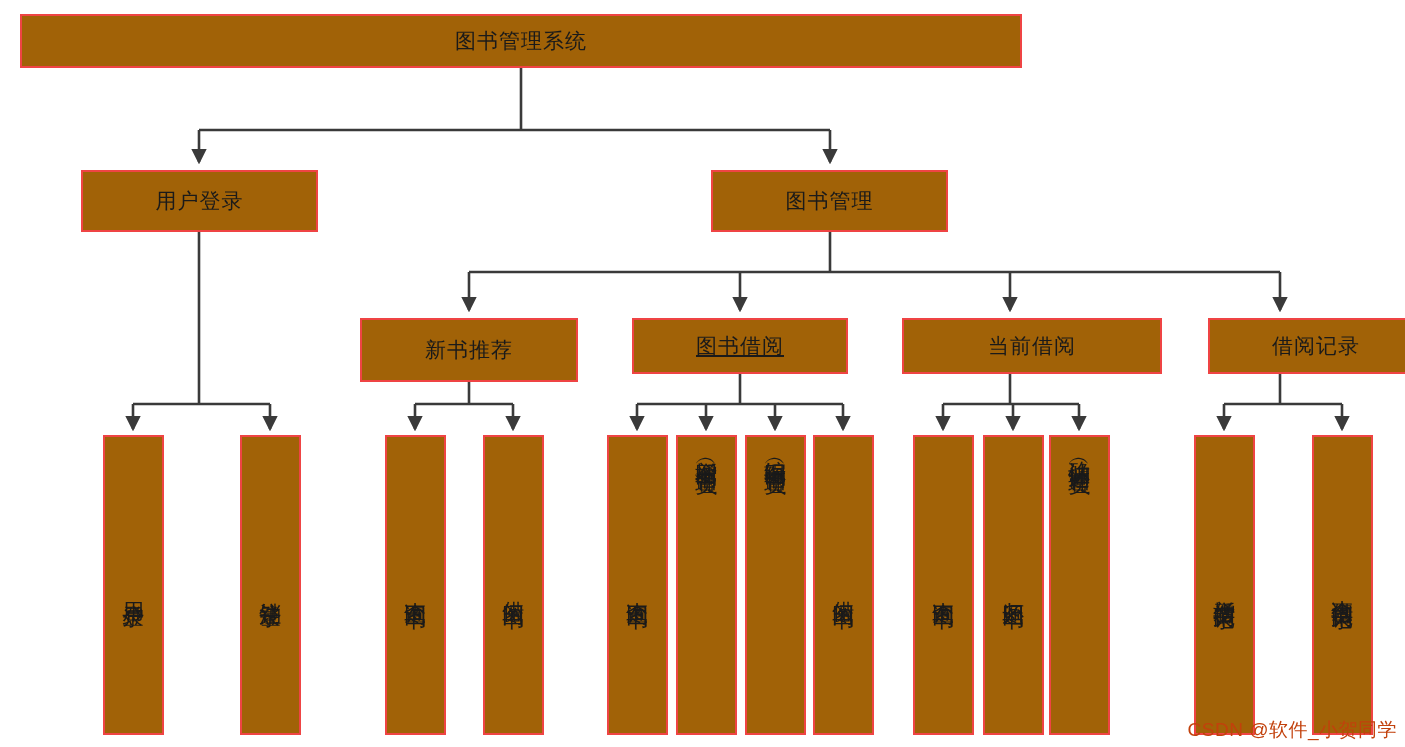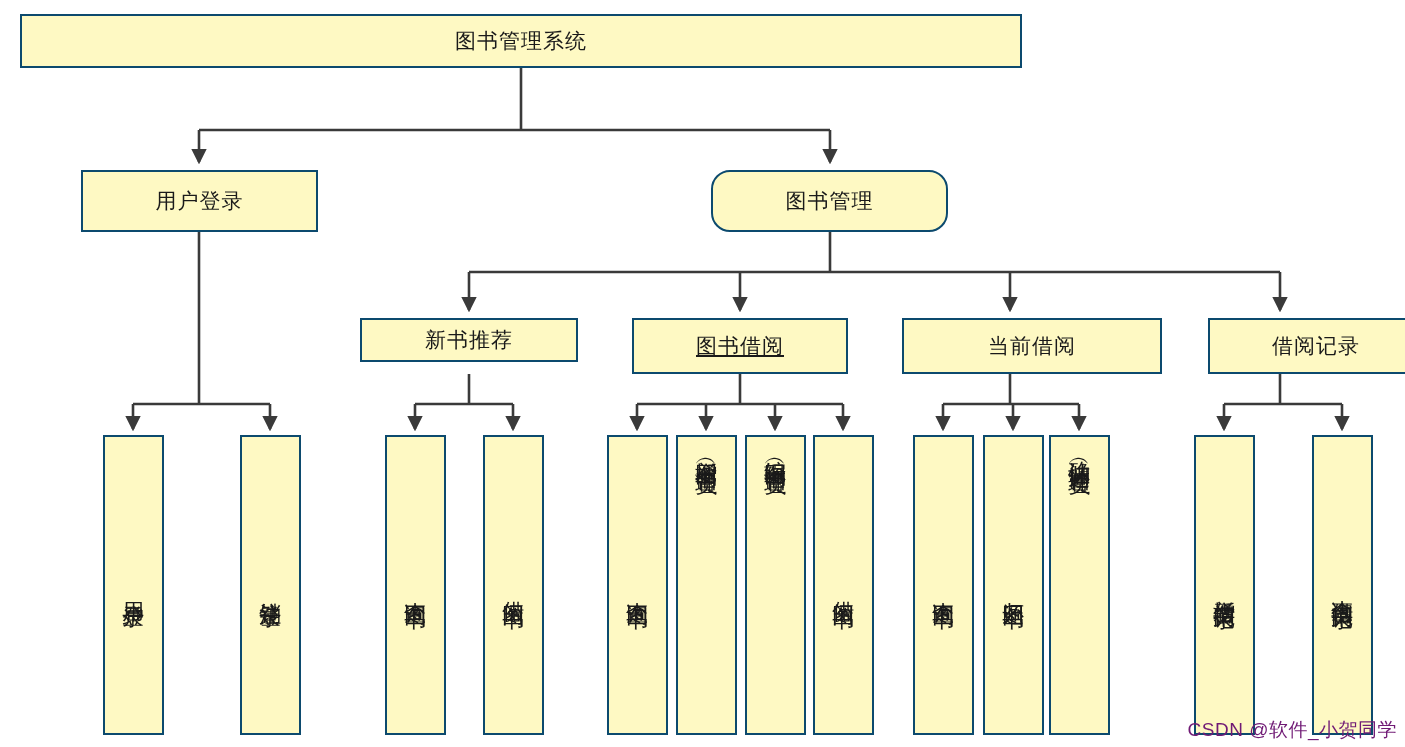--- a/index.html
+++ b/index.html
@@ -13,22 +13,22 @@
   #canvas {
     position: relative;
     width: 1405px;
     height: 747px;
     background: #ffffff;
     overflow: hidden;
   }
   .node {
     position: absolute;
     box-sizing: border-box;
-    border: 2px solid #0c4a6e;
-    background: #fef9c3;
+    border: 2px solid #ef4444;
+    background: #a16207;
     display: flex;
     align-items: center;
     justify-content: center;
     color: #1a1a1a;
   }
   .node.horiz {
     font-size: 21px;
     letter-spacing: 1px;
   }
   .node.vert {
@@ -55,21 +55,21 @@
     top: 0;
     width: 1405px;
     height: 747px;
     pointer-events: none;
   }
   .watermark {
     position: absolute;
     right: 8px;
     bottom: 4px;
     font-size: 19px;
-    color: #701a75;
+    color: #c2410c;
     letter-spacing: 0.5px;
     white-space: nowrap;
   }
 </style>
 </head>
 <body>
 
 <div id="canvas">
 
   <svg id="links" viewBox="0 0 1405 747" width="1405" height="747" aria-hidden="true">
@@ -122,25 +122,25 @@
     </g>
   </svg>
 
   <div class="node horiz" id="n-root" style="left: 20px; top: 14px; width: 1002px; height: 54px;">
     <span>图书管理系统</span>
   </div>
 
   <div class="node horiz" id="n-l2-0" style="left: 81px; top: 170px; width: 237px; height: 62px;">
     <span>用户登录</span>
   </div>
-  <div class="node horiz" id="n-l2-1" style="left: 711px; top: 170px; width: 237px; height: 62px; border-radius: 19px;">
+  <div class="node horiz" id="n-l2-1" style="left: 711px; top: 170px; width: 237px; height: 62px;">
     <span>图书管理</span>
   </div>
 
-  <div class="node horiz" id="n-l3-0" style="left: 360px; top: 318px; width: 218px; height: 44px;">
+  <div class="node horiz" id="n-l3-0" style="left: 360px; top: 318px; width: 218px; height: 64px;">
     <span>新书推荐</span>
   </div>
   <div class="node horiz" id="n-l3-1" style="left: 632px; top: 318px; width: 216px; height: 56px; text-decoration: underline;">
     <span>图书借阅</span>
   </div>
   <div class="node horiz" id="n-l3-2" style="left: 902px; top: 318px; width: 260px; height: 56px;">
     <span>当前借阅</span>
   </div>
   <div class="node horiz" id="n-l3-3" style="left: 1208px; top: 318px; width: 216px; height: 56px;">
     <span>借阅记录</span>

